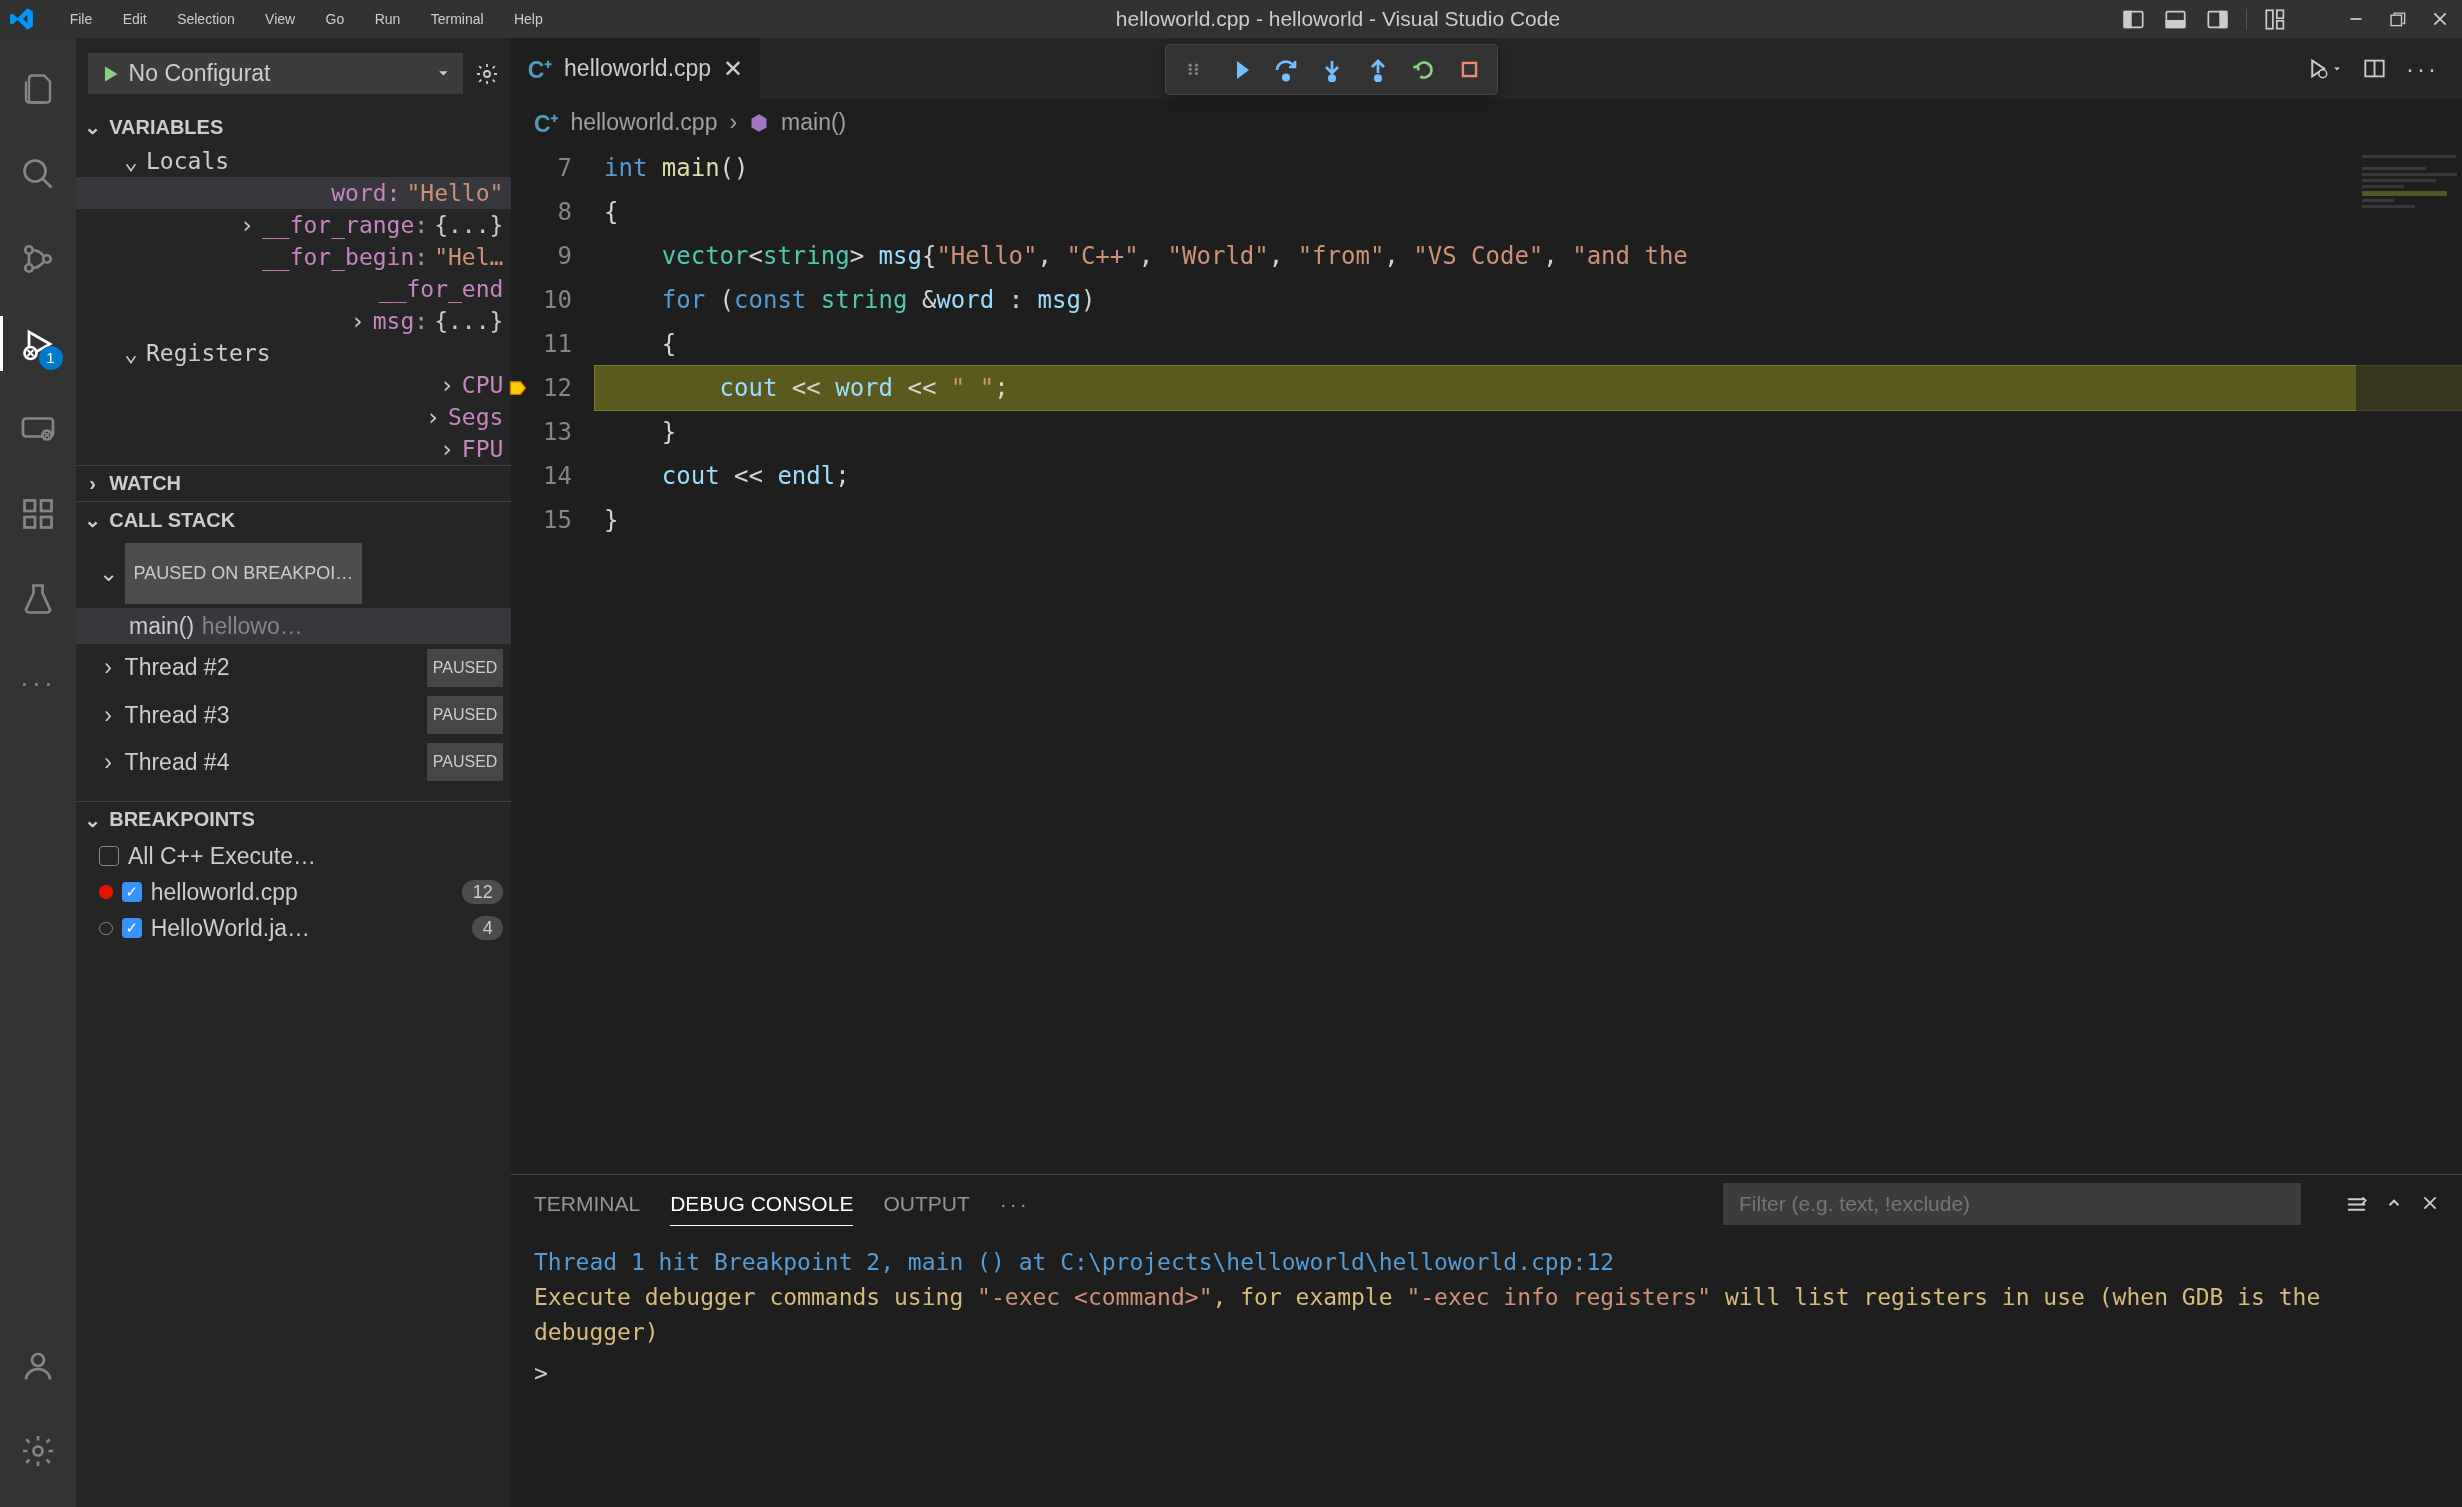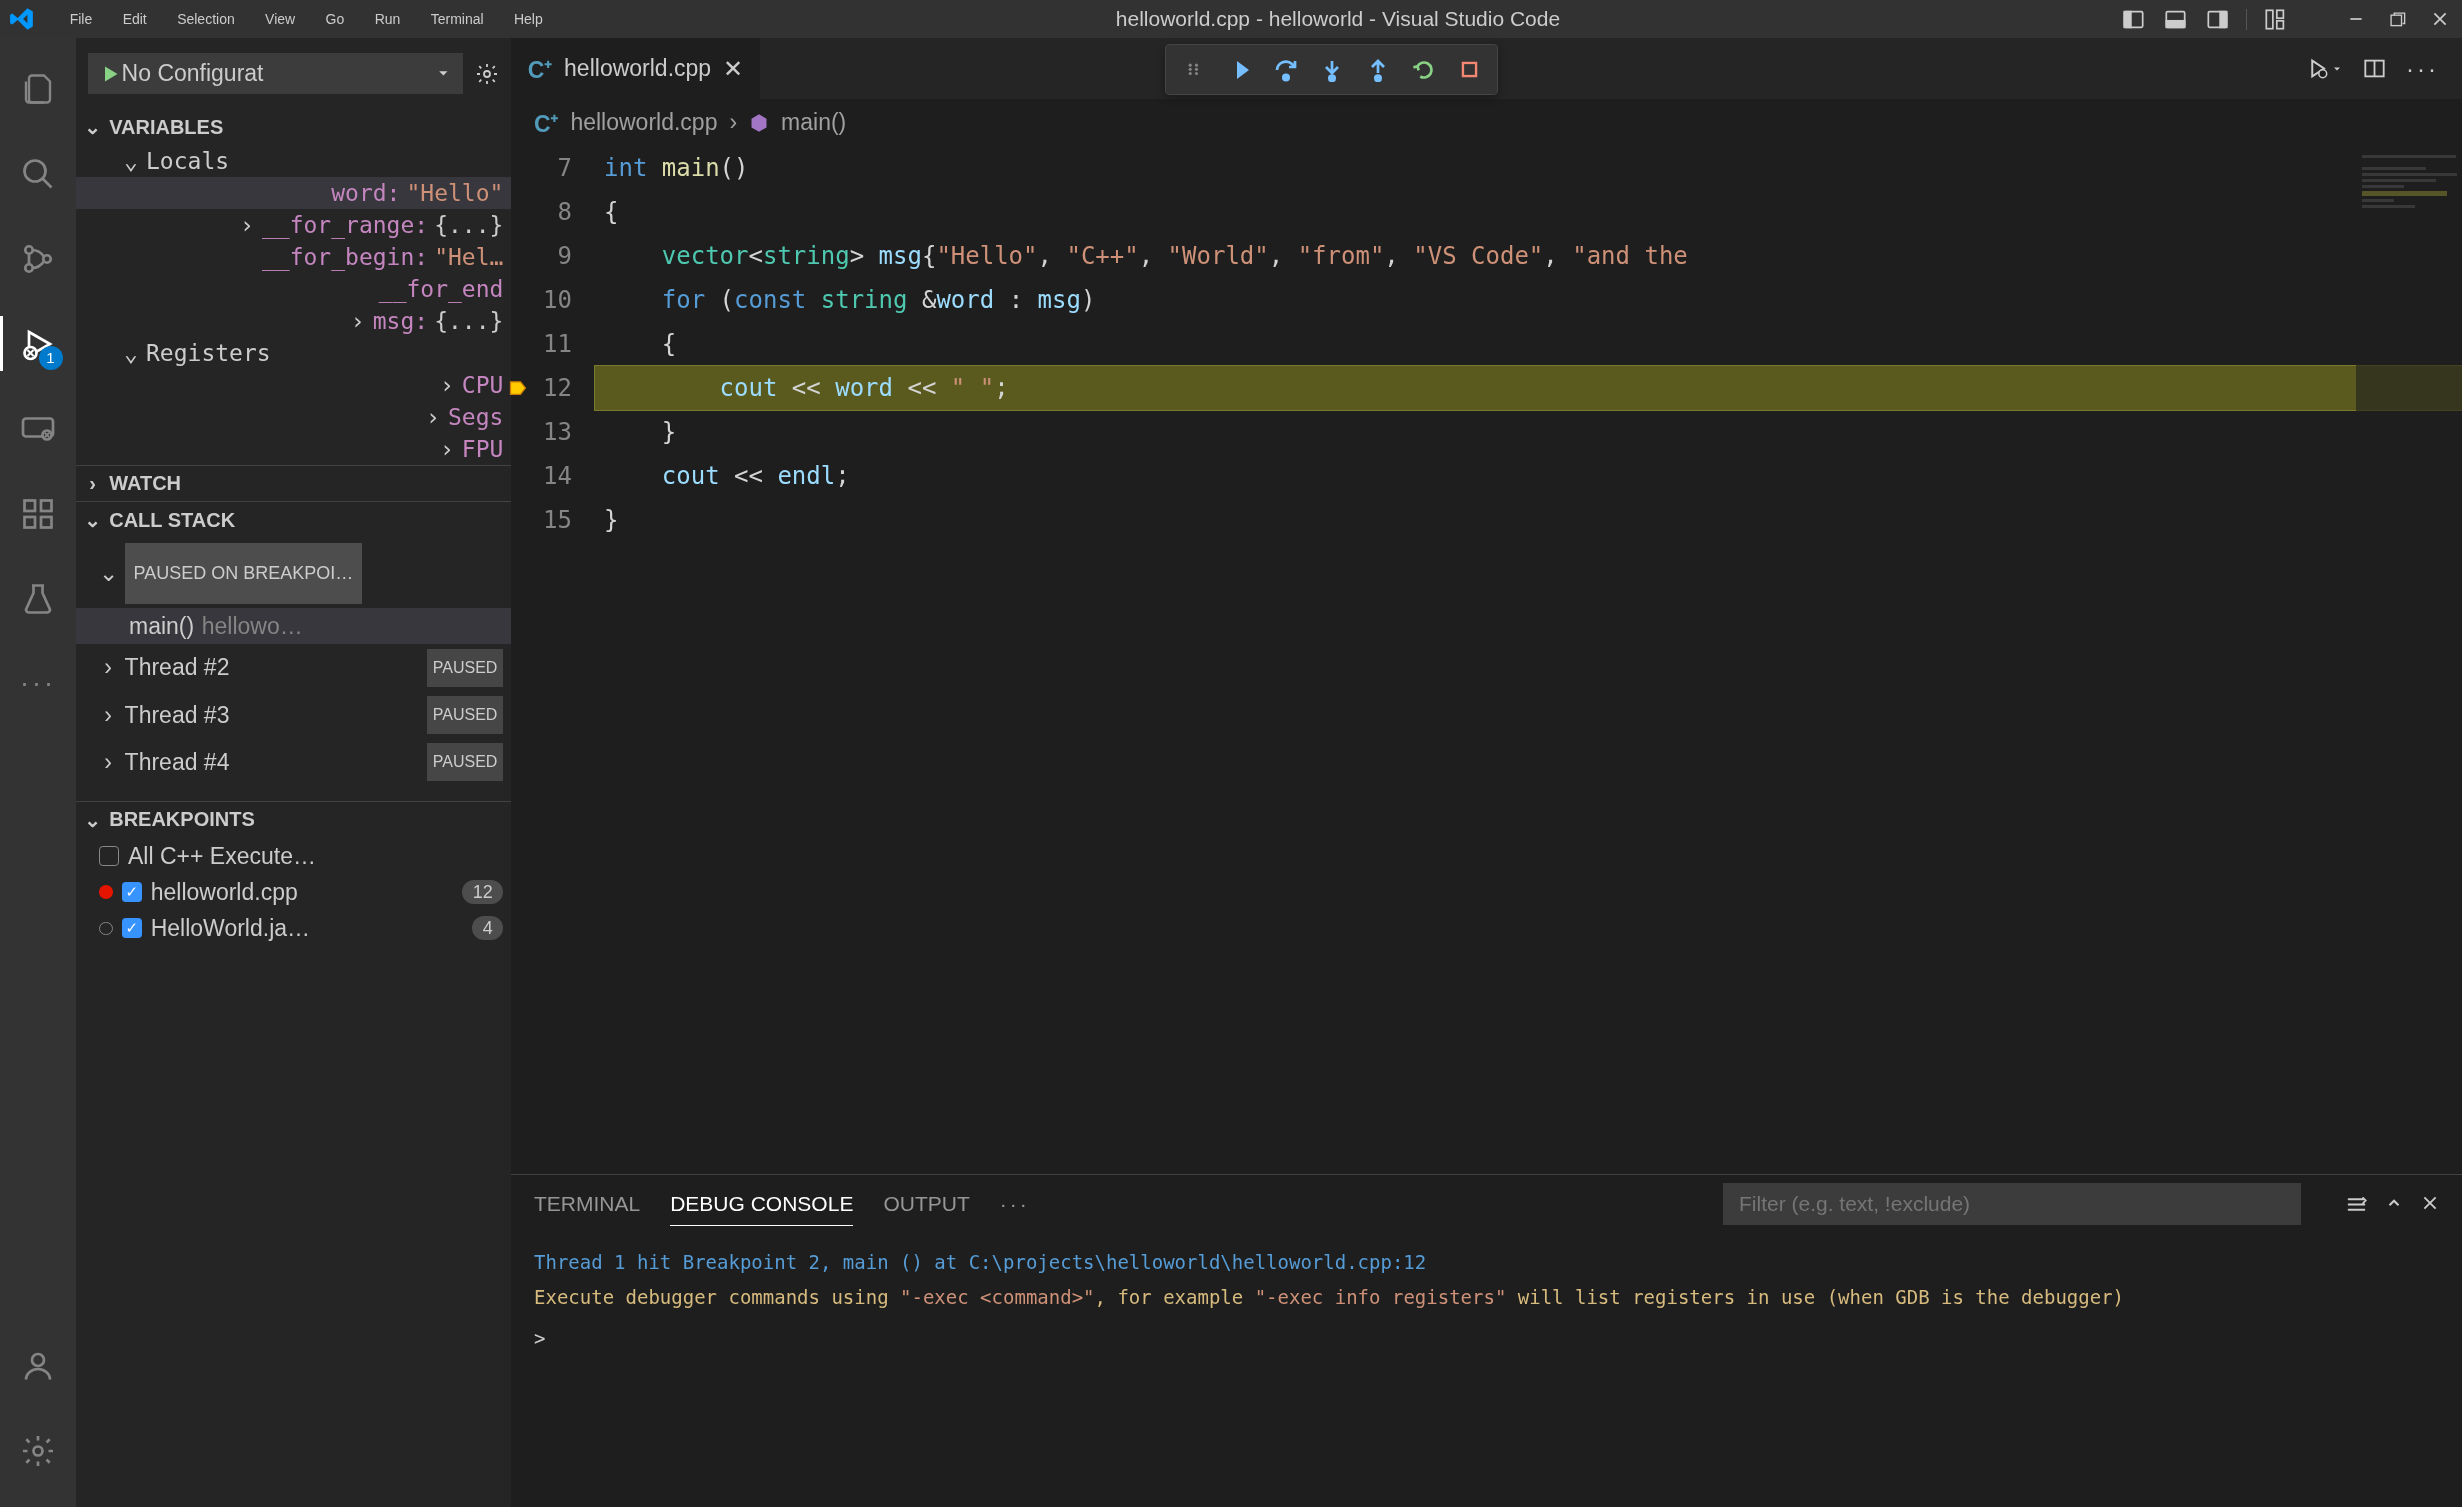--- a/index.html
+++ b/index.html
@@ -22,21 +22,21 @@
 .title-icon { width: 27px; height: 27px; display: flex; align-items: center; justify-content: center; cursor: pointer; color: #cccccc; }
 .main-layout { display: flex; height: calc(1508px - 38px); }
 .activity-bar { width: 76px; background: #333333; display: flex; flex-direction: column; padding-top: 23px; gap: 30px; align-items: center; }
 .activity-item { width: 55px; height: 55px; display: flex; align-items: center; justify-content: center; color: #858585; cursor: pointer; position: relative; }
 .activity-item.active { color: #ffffff; }
 .activity-item.active::before { content: ''; position: absolute; left: -10.6px; top: 0; bottom: 0; width: 3px; background: #ffffff; }
 .activity-badge { position: absolute; bottom: 1.5px; right: 3px; background: #007acc; color: #fff; border-radius: 50%; width: 24px; height: 24px; display: flex; align-items: center; justify-content: center; font-size: 15px; }
 .activity-bottom { margin-top: auto; display: flex; flex-direction: column; gap: 30px; align-items: center; padding-bottom: 30px; }
 .sidebar { width: 435px; background: #252526; display: flex; flex-direction: column; overflow: hidden; }
 .run-config { display: flex; align-items: center; padding: 15px 12px; gap: 12px; background: #252526; }
-.config-select { flex: 1; background: #3c3c3c; border: 0.8px solid #3c3c3c; padding: 6px 10.6px; display: flex; align-items: center; gap: 2px; cursor: pointer; }
+.config-select { flex: 1; background: #3c3c3c; border: 0.8px solid #3c3c3c; padding: 6px 10.6px; display: flex; align-items: center; gap: 9px; cursor: pointer; }
 .play-icon-green { color: #89d185; }
 .section-header { display: flex; align-items: center; padding: 6px 7.6px; gap: 7.6px; font-weight: 600; font-size: 20px; color: #cccccc; text-transform: uppercase; cursor: pointer; }
 .tree-item { display: flex; align-items: center; padding: 3px 7.6px 3px 23px; gap: 6px; font-family: 'Menlo', 'Consolas', monospace; font-size: 23px; cursor: pointer; color: #cccccc; }
 .tree-item.level2 { padding-left: 46px; }
 .tree-item.level3 { padding-left: 68px; justify-content: flex-end; }
 .tree-item.highlighted { background: #37373d; }
 .var-name { color: #c586c0; }
 .var-val { color: #ce9178; }
 .var-braces { color: #cccccc; }
 .reg-item { color: #c586c0; }
@@ -72,21 +72,21 @@
 .var-code { color: #9cdcfe; }
 .pun { color: #d4d4d4; }
 .op { color: #d4d4d4; }
 .minimap { position: absolute; right: 0; top: 0; width: 106px; height: 100%; background: #1e1e1e; opacity: 0.6; }
 .panel { height: 334px; border-top: 0.8px solid #414141; background: #1e1e1e; display: flex; flex-direction: column; }
 .panel-tabs { height: 58px; display: flex; align-items: center; padding: 0 23px; gap: 30px; }
 .panel-tab { font-size: 21px; color: #969696; cursor: pointer; padding: 9px 0; }
 .panel-tab.active { color: #ffffff; border-bottom: 1.5px solid #ffffff; }
 .panel-filter { margin-left: auto; background: #3c3c3c; padding: 7.6px 15px; width: 578px; color: #a0a0a0; font-size: 21px; border: 0.8px solid #3c3c3c; }
 .panel-icons { display: flex; gap: 18px; margin-left: 15px; color: #cccccc; }
-.console-content { flex: 1; padding: 12px 23px; font-family: 'Menlo', 'Consolas', monospace; font-size: 19px; line-height: 35px; overflow: hidden; }
+.console-content { flex: 1; padding: 12px 23px; font-family: 'Menlo', 'Consolas', monospace; font-size: 23px; line-height: 35px; overflow: hidden; }
 .console-blue { color: #569cd6; }
 .console-yellow { color: #d7ba7d; }
 .console-str { color: #ce9178; }
 .console-prompt { color: #cccccc; margin-top: 6px; }
 .chev { display: inline-block; width: 18px; text-align: center; color: #cccccc; }
 svg { display: block; }
 </style>
 </head>
 <body>
 

